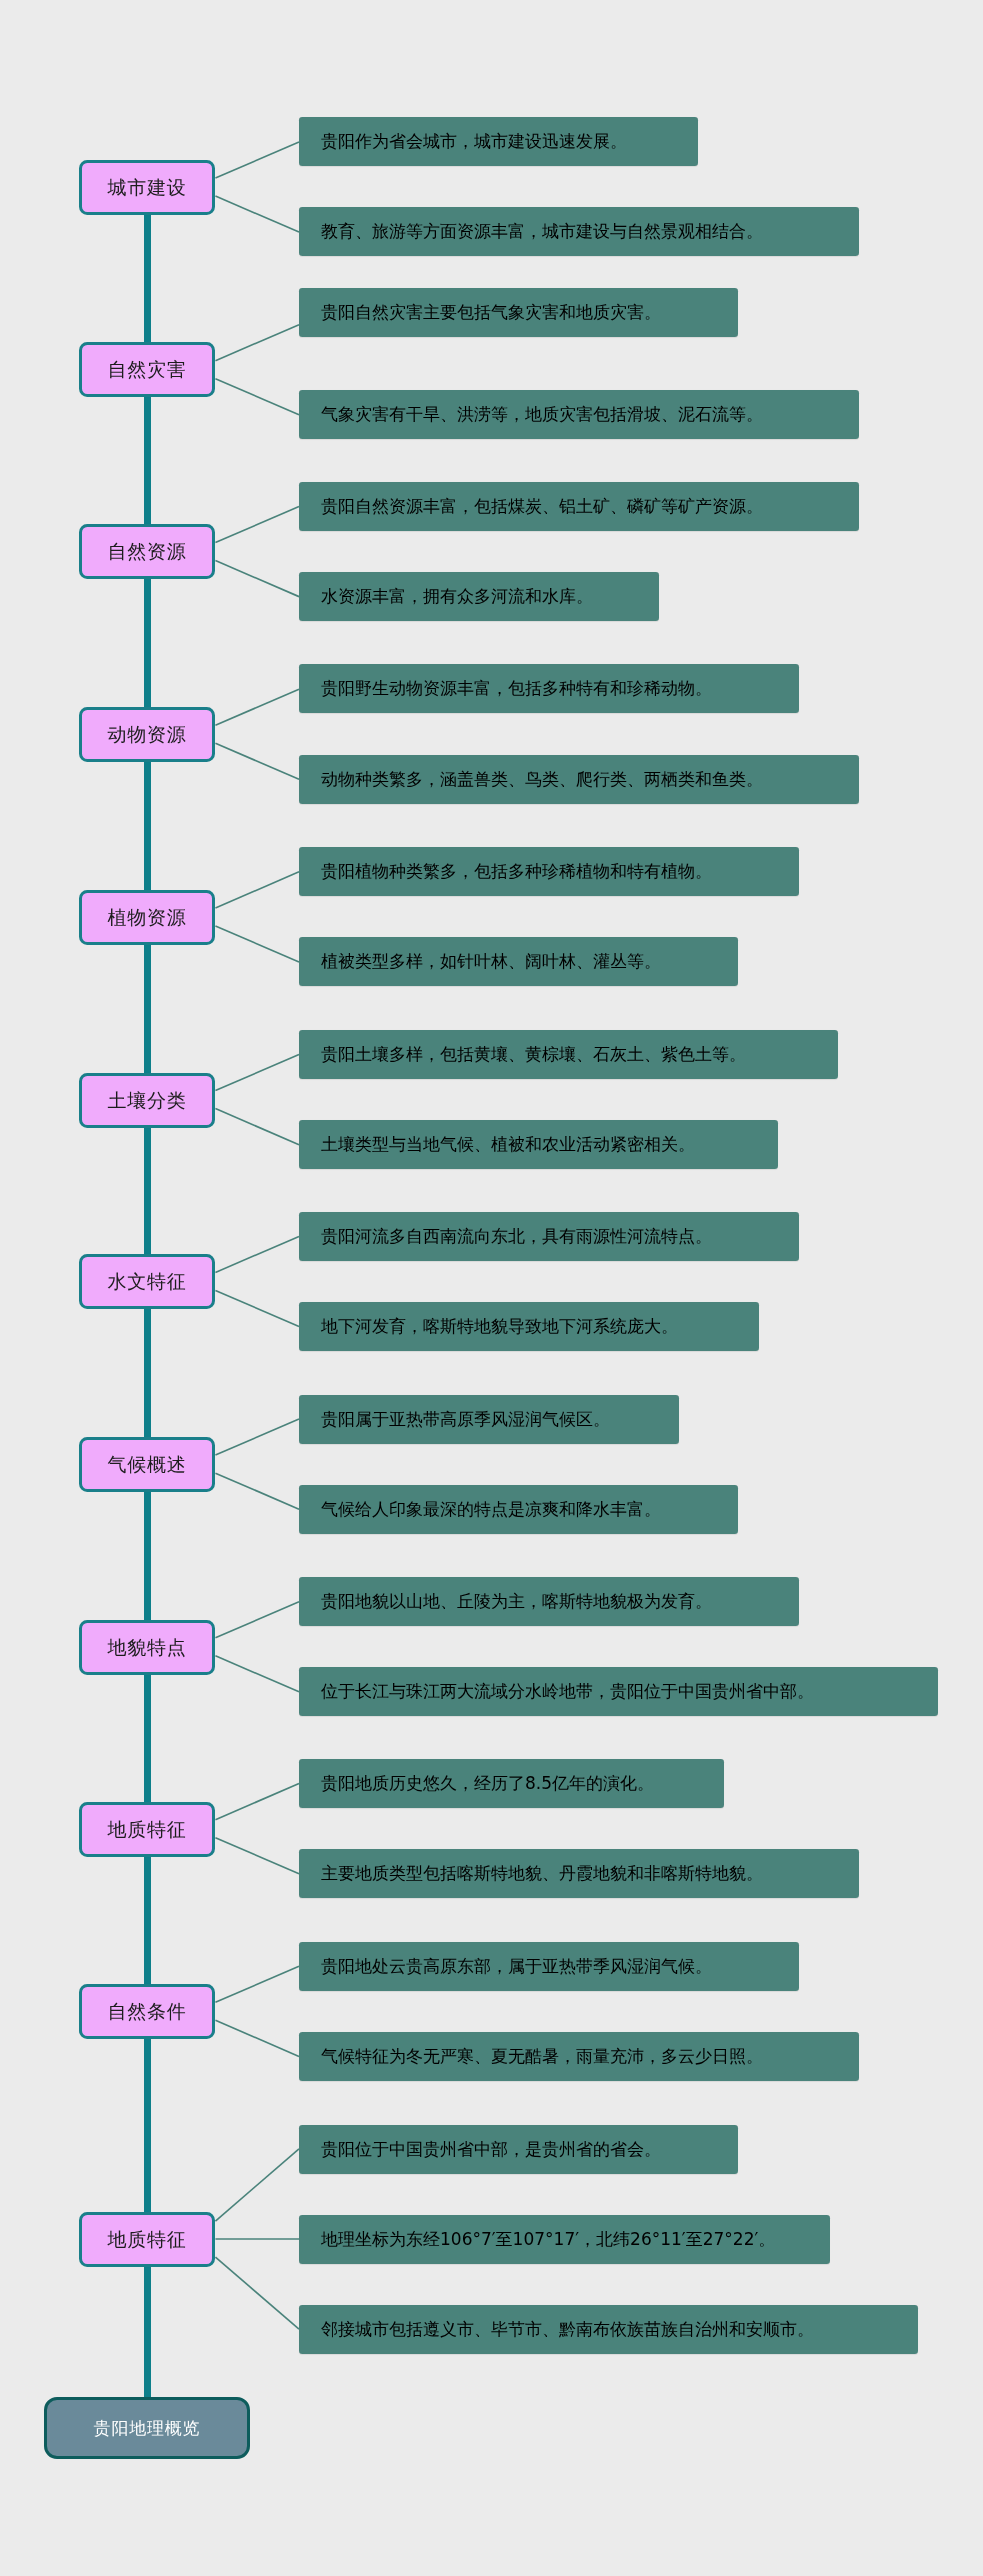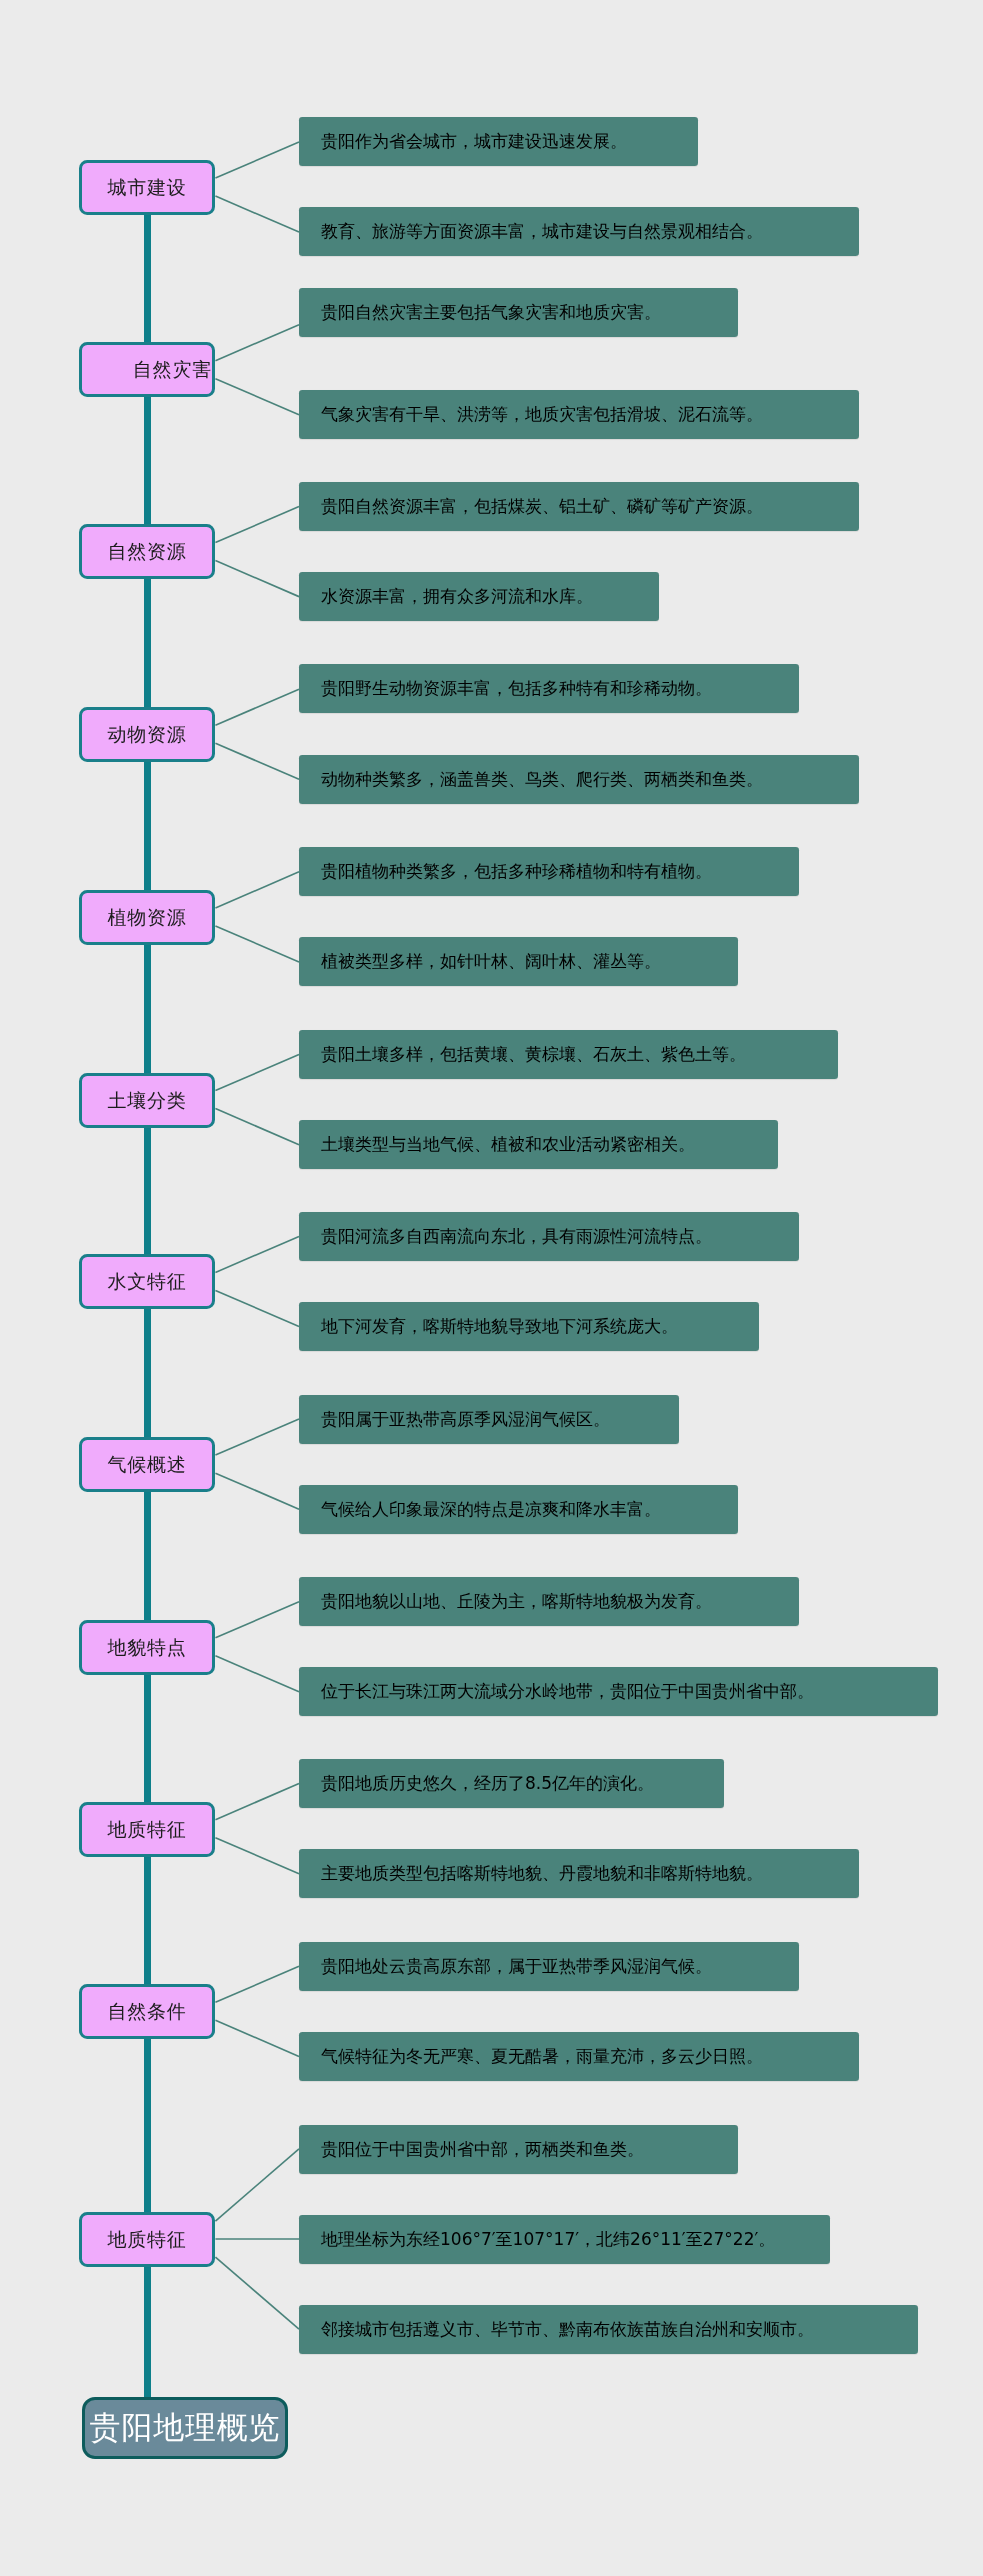--- a/index.html
+++ b/index.html
@@ -36,21 +36,21 @@
     display: flex; align-items: center;
     white-space: nowrap;
   }
   .root {
     position: absolute; left: 44px; top: 2397px; width: 206px; height: 62px;
     box-sizing: border-box;
     background: #6a8a9a;
     border: 3.3px solid #0d5c5c;
     border-radius: 13px;
     display: flex; align-items: center; justify-content: center;
-    color: #ffffff; font-size: 31px; letter-spacing: 0.8px; margin-left: 38px;
+    color: #ffffff; font-size: 17px; letter-spacing: 0.8px;
   }
 </style>
 </head>
 <body>
 
 <div id="canvas">
   <svg id="links" viewBox="0 0 1200 3144" width="983" height="2576">
       <line x1="263" y1="217" x2="365" y2="173" stroke="#4a837b" stroke-width="2"></line>
       <line x1="263" y1="239" x2="365" y2="283" stroke="#4a837b" stroke-width="2"></line>
       <line x1="263" y1="440" x2="365" y2="396" stroke="#4a837b" stroke-width="2"></line>
@@ -81,21 +81,21 @@
   <div id="nodes">
       <div class="cat" style="top: 160px;">
         <span>城市建设</span>
       </div>
       <div class="leaf" style="top: 117px; width: 399px;">
         <span>贵阳作为省会城市，城市建设迅速发展。</span>
       </div>
       <div class="leaf" style="top: 207px; width: 560px;">
         <span>教育、旅游等方面资源丰富，城市建设与自然景观相结合。</span>
       </div>
-      <div class="cat" style="top: 342px; justify-content: flex-end;">
+      <div class="cat" style="top: 342px;">
         <span>自然灾害</span>
       </div>
       <div class="leaf" style="top: 288px; width: 439px; align-items: center;">
         <span>贵阳自然灾害主要包括气象灾害和地质灾害。</span>
       </div>
       <div class="leaf" style="top: 390px; width: 560px;">
         <span>气象灾害有干旱、洪涝等，地质灾害包括滑坡、泥石流等。</span>
       </div>
       <div class="cat" style="top: 524px;">
         <span>自然资源</span>
@@ -175,21 +175,21 @@
       <div class="leaf" style="top: 1942px; width: 500px;">
         <span>贵阳地处云贵高原东部，属于亚热带季风湿润气候。</span>
       </div>
       <div class="leaf" style="top: 2032px; width: 560px;">
         <span>气候特征为冬无严寒、夏无酷暑，雨量充沛，多云少日照。</span>
       </div>
       <div class="cat" style="top: 2212px;">
         <span>地质特征</span>
       </div>
       <div class="leaf" style="top: 2125px; width: 439px;">
-        <span>贵阳位于中国贵州省中部，两栖类和鱼类。</span>
+        <span>贵阳位于中国贵州省中部，是贵州省的省会。</span>
       </div>
       <div class="leaf" style="top: 2215px; width: 531px;">
         <span>地理坐标为东经106°7′至107°17′，北纬26°11′至27°22′。</span>
       </div>
       <div class="leaf" style="top: 2305px; width: 619px;">
         <span>邻接城市包括遵义市、毕节市、黔南布依族苗族自治州和安顺市。</span>
       </div>
     </div>
   <div class="root">
     <span>贵阳地理概览</span>

